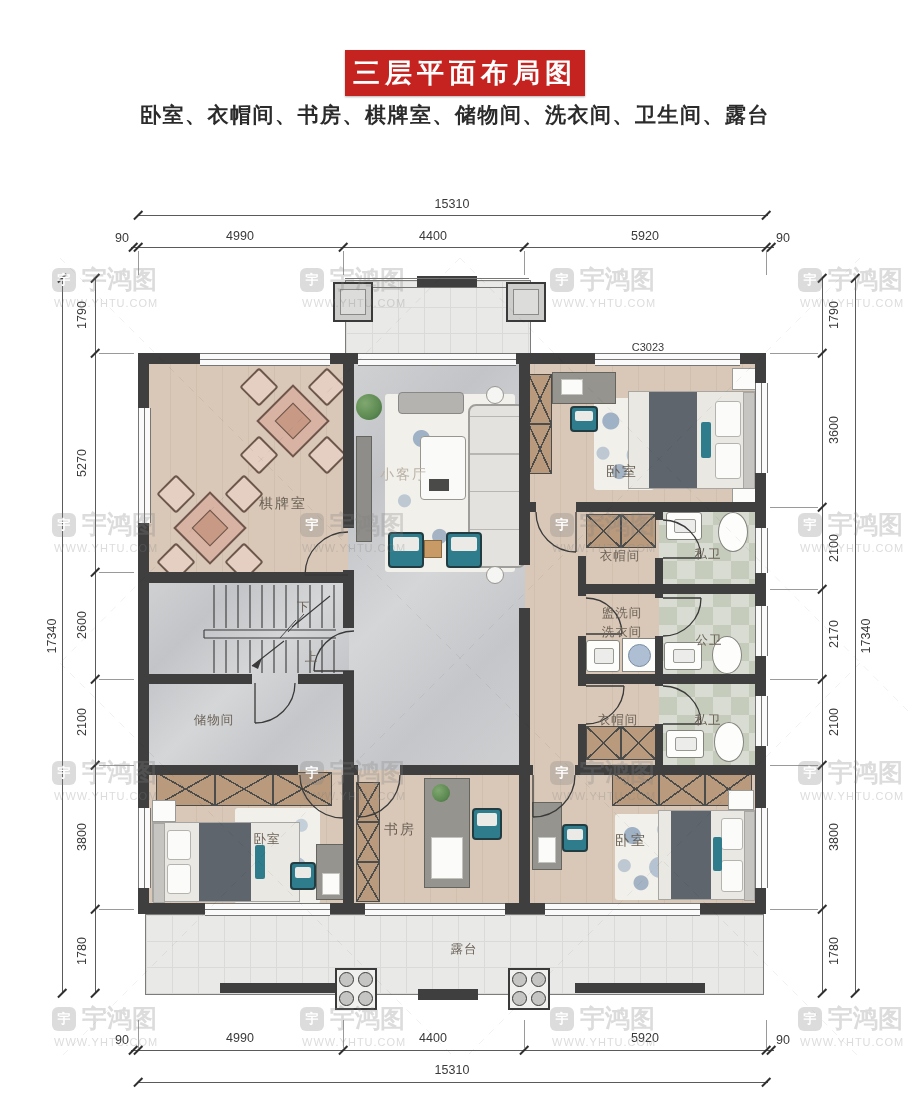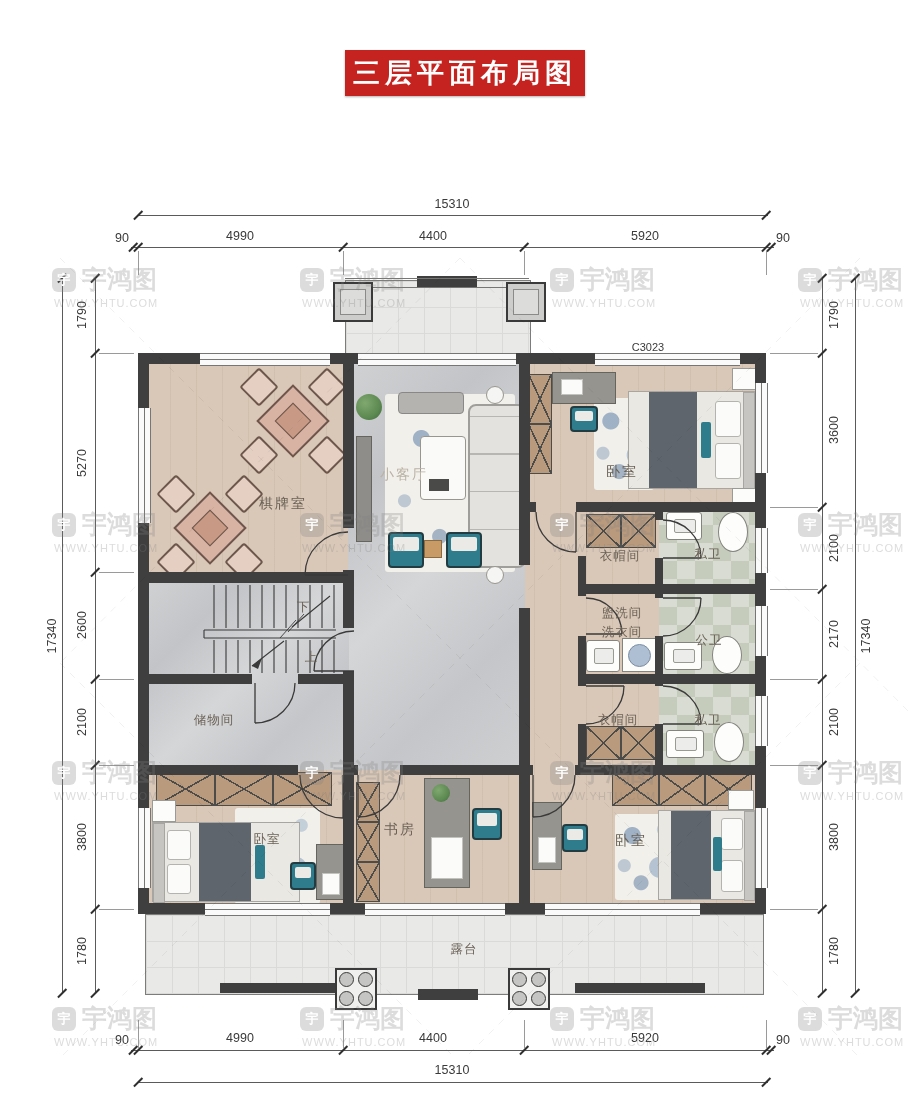--- a/index.html
+++ b/index.html
@@ -99,20 +99,21 @@
   svg.overlay{position:absolute;left:0;top:0;z-index:28;pointer-events:none;}
 </style>
 </head>
 <body>
 
 <div id="sheet">
 
   <div class="banner">
     <span>三层平面布局图</span>
   </div>
+  <div class="subtitle">卧室、衣帽间、书房、棋牌室、储物间、洗衣间、卫生间、露台</div>
 
   <div class="floor-wood" style="left:144px;top:350px;width:617px;height:551px;"></div>
   <div class="floor-marble" style="left:348px;top:350px;width:177px;height:412px;"></div>
   <div class="floor-marble" style="left:144px;top:570px;width:205px;height:192px;"></div>
   <div class="floor-tile" style="left:659px;top:499px;width:102px;height:82px;"></div>
   <div class="floor-tile" style="left:659px;top:581px;width:102px;height:90px;"></div>
   <div class="floor-tile" style="left:659px;top:671px;width:102px;height:87px;"></div>
 
   <div class="floor-terr" style="left:345px;top:272px;width:184px;height:78px;"></div>
   <div class="abs" style="left:345px;top:270px;width:184px;height:8px;border-top:1.5px solid #767674;border-bottom:1.5px solid #767674;z-index:26;"></div>

